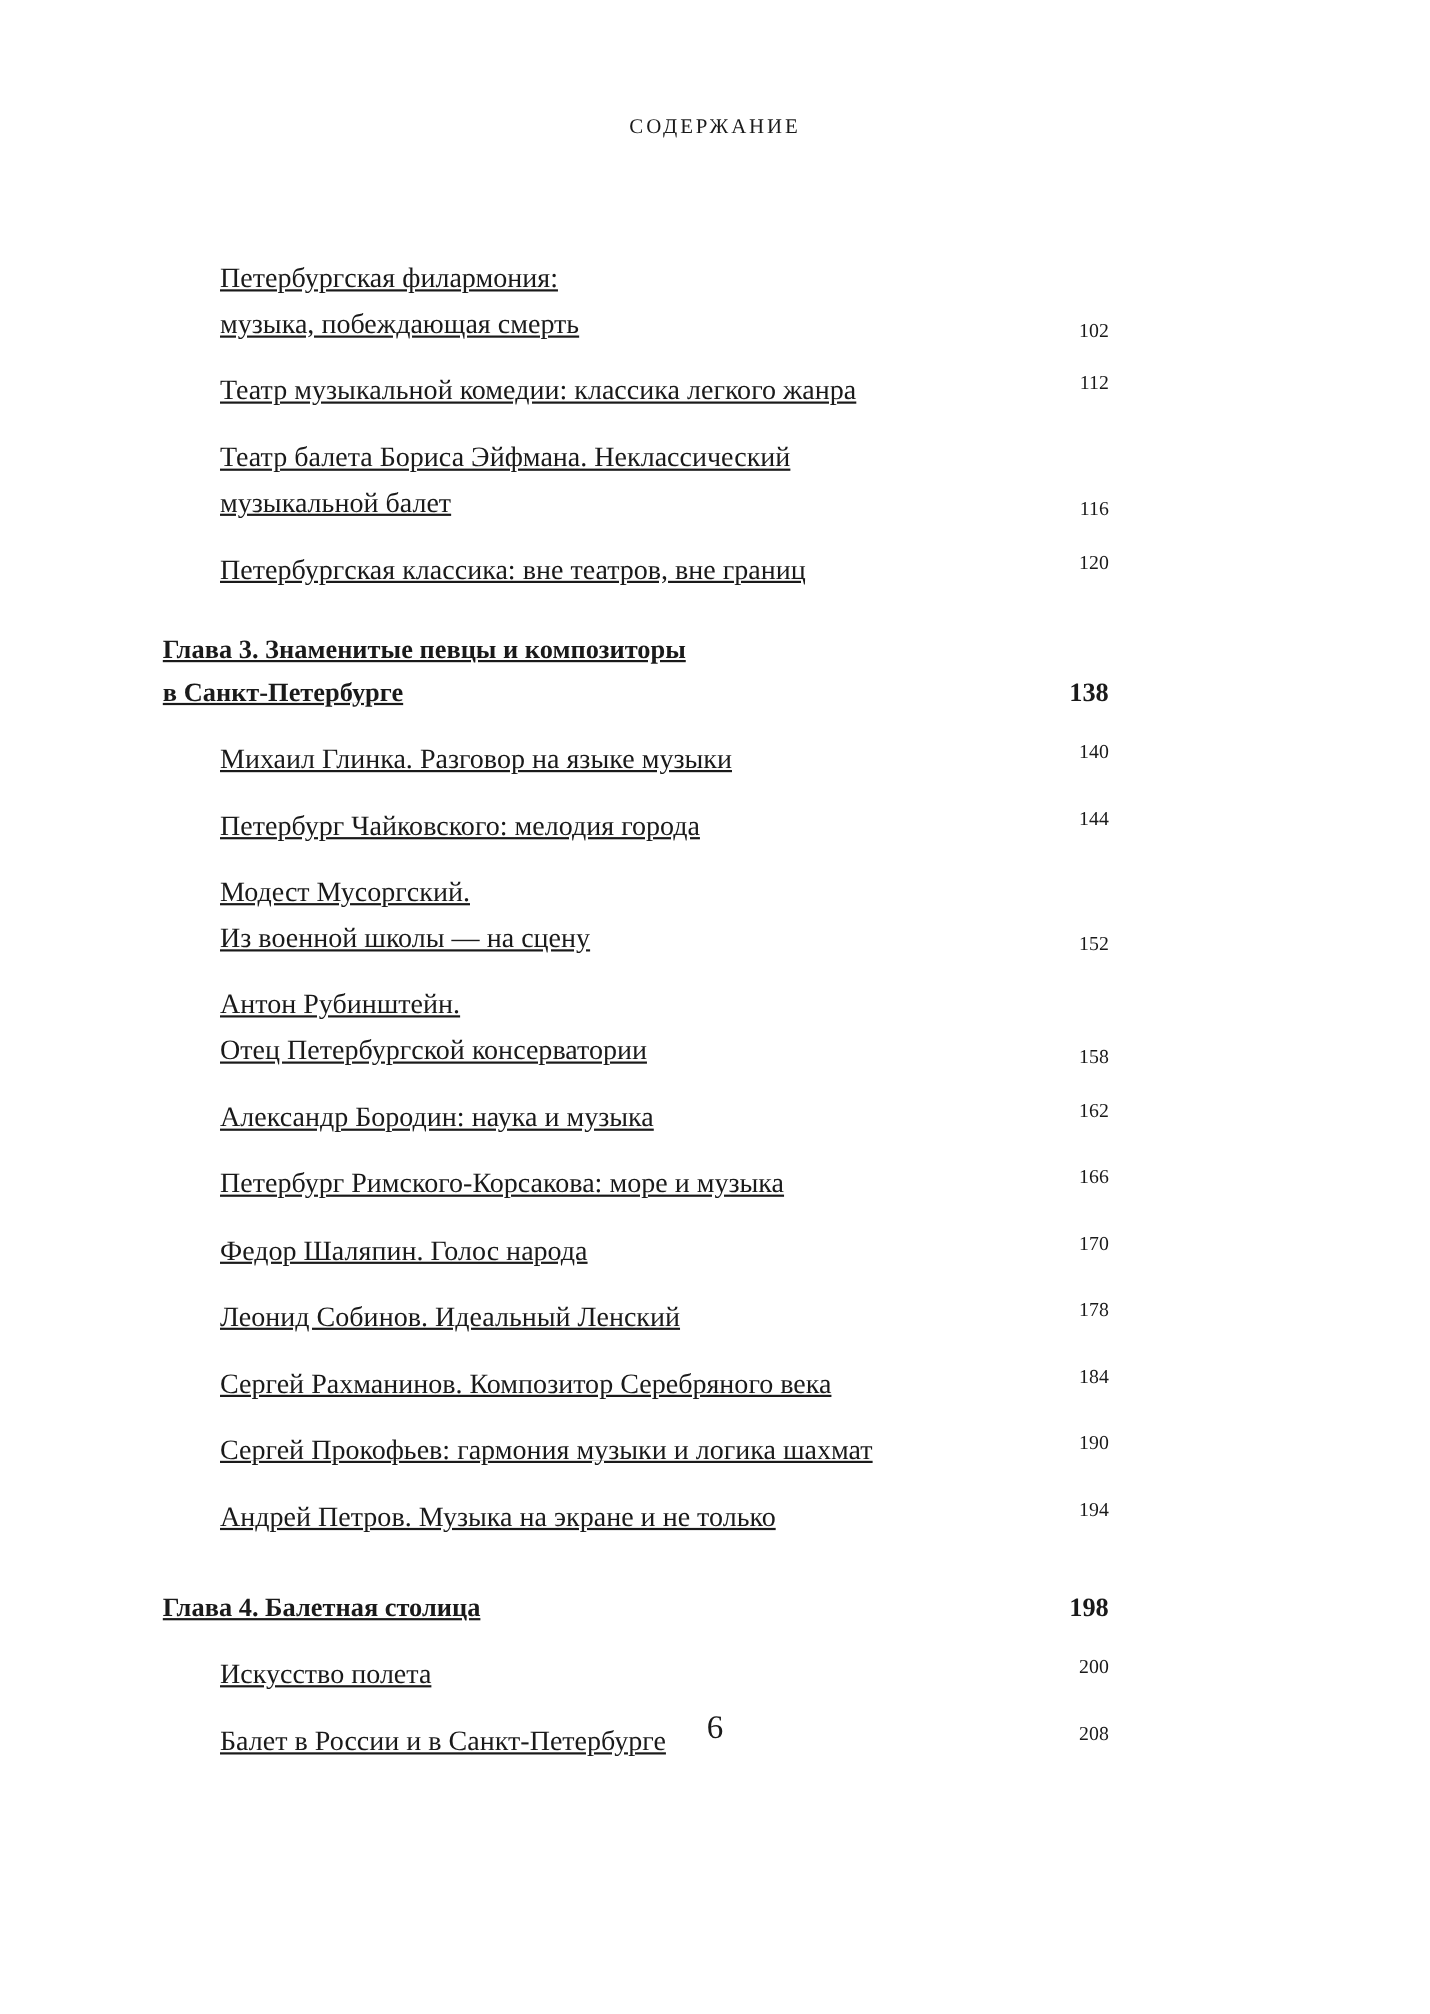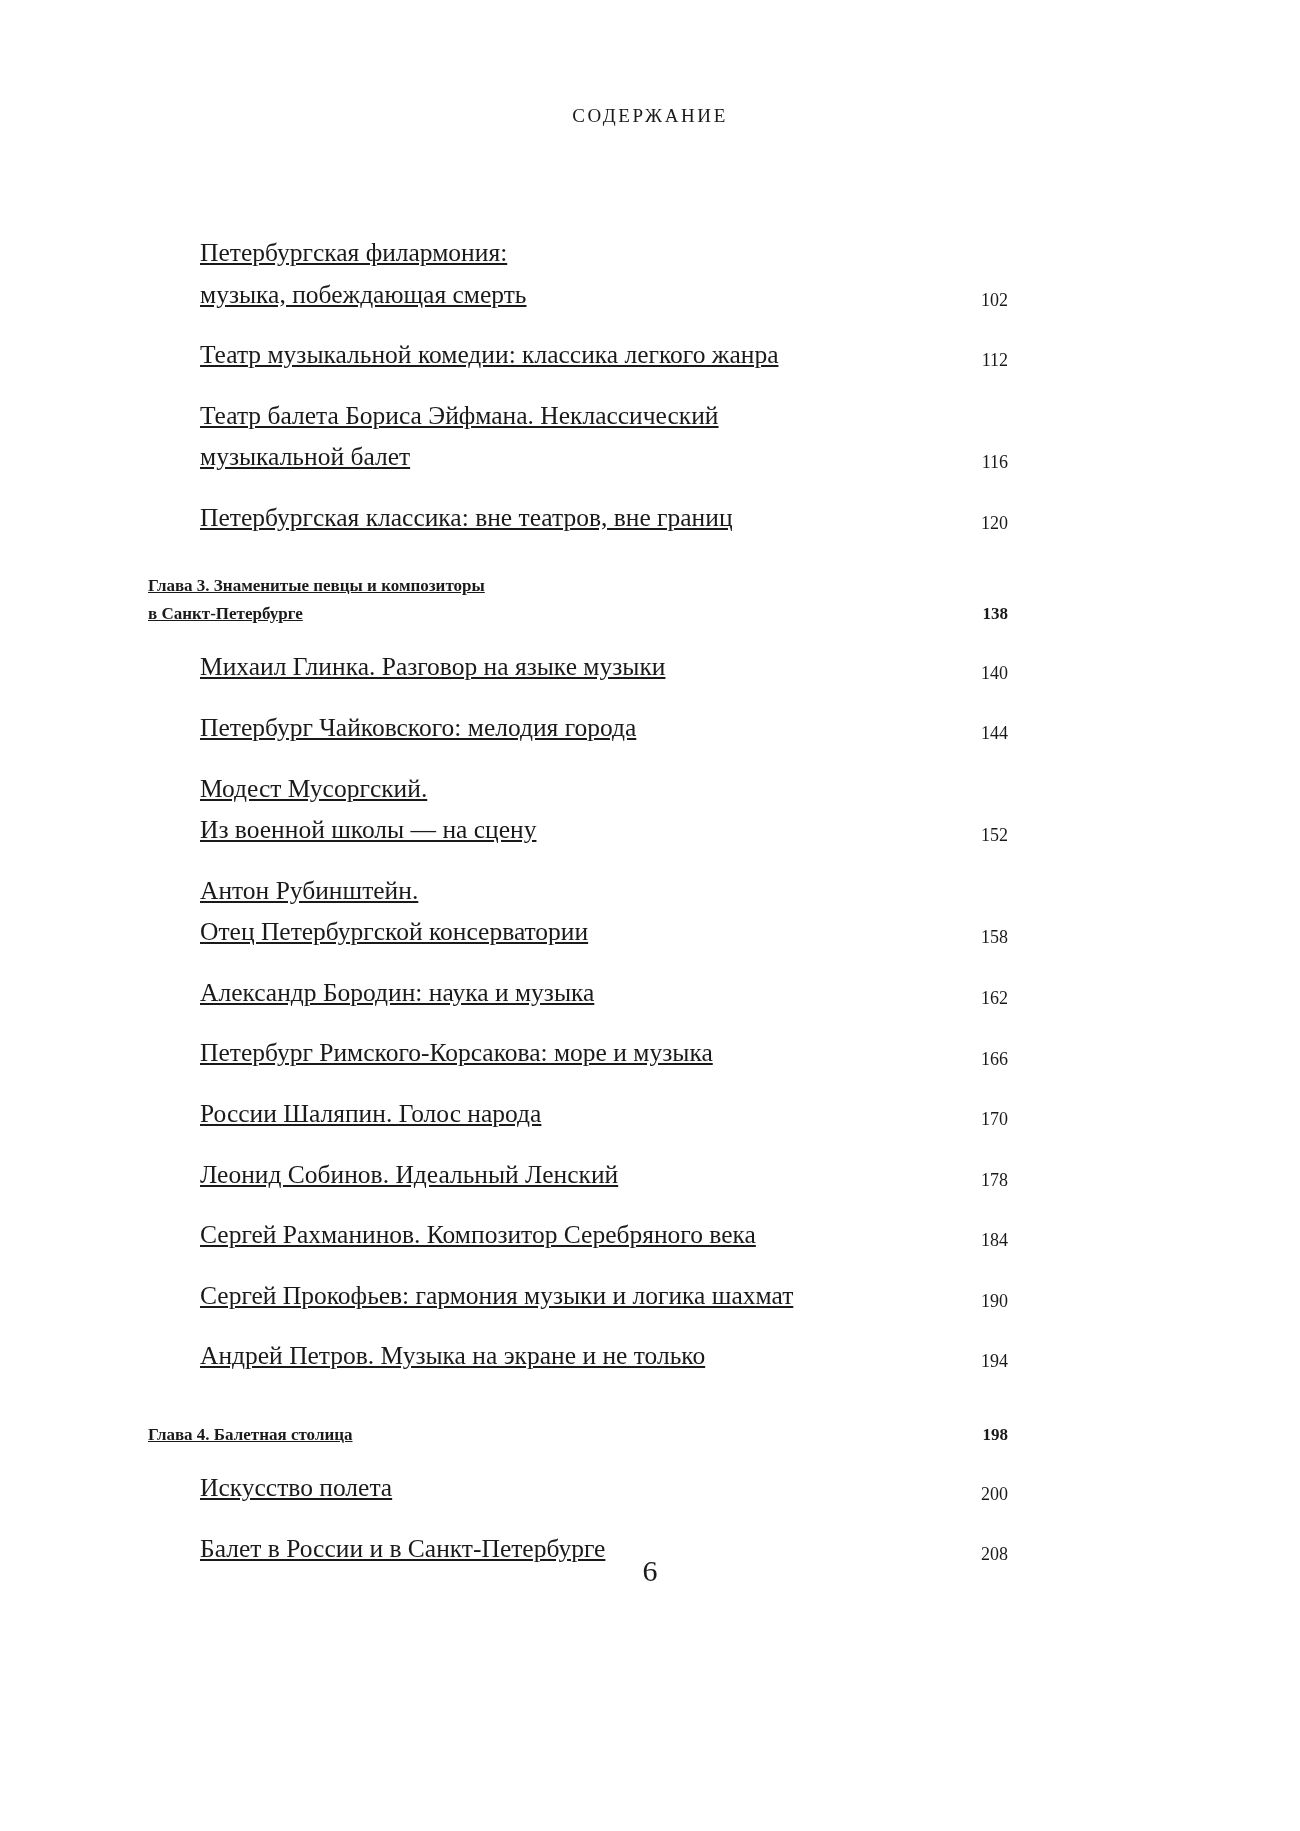--- a/index.html
+++ b/index.html
@@ -34,42 +34,42 @@
     color: #1a1a1a;
   }
   .toc {
     position: absolute;
     top: 232px;
     left: 148px;
     width: 860px;
   }
   .entry {
     display: flex;
-    align-items: flex-end;
+    align-items: flex-start;
     justify-content: space-between;
     width: 100%;
   }
   .entry .title {
     font-size: 25.5px;
     line-height: 1.63;
     max-width: 760px;
     text-decoration: underline;
   }
   .entry .page-no {
     font-size: 18px;
     line-height: 1.63;
     text-align: right;
     min-width: 64px;
     white-space: nowrap;
   }
   
   .entry.chapter .title,
   .entry.chapter .page-no {
     font-weight: bold;
-    font-size: 17px;
+    font-size: 24px;
     line-height: 1.62;
   }
   .entry.chapter {
     margin-top: 34px;
   }
   .entry.chapter.chapter4 {
     margin-top: 44px;
   }
   
   .entry.sub .title {
@@ -176,21 +176,21 @@
         <div class="page-no">162</div>
       </div>
       <div class="entry sub">
         <div class="title">
           <span class="line">Петербург Римского-Корсакова: море и музыка</span>
         </div>
         <div class="page-no">166</div>
       </div>
       <div class="entry sub">
         <div class="title">
-          <span class="line">России Шаляпин. Голос народа</span>
+          <span class="line">Федор Шаляпин. Голос народа</span>
         </div>
         <div class="page-no">170</div>
       </div>
       <div class="entry sub">
         <div class="title">
           <span class="line">Леонид Собинов. Идеальный Ленский</span>
         </div>
         <div class="page-no">178</div>
       </div>
       <div class="entry sub">

